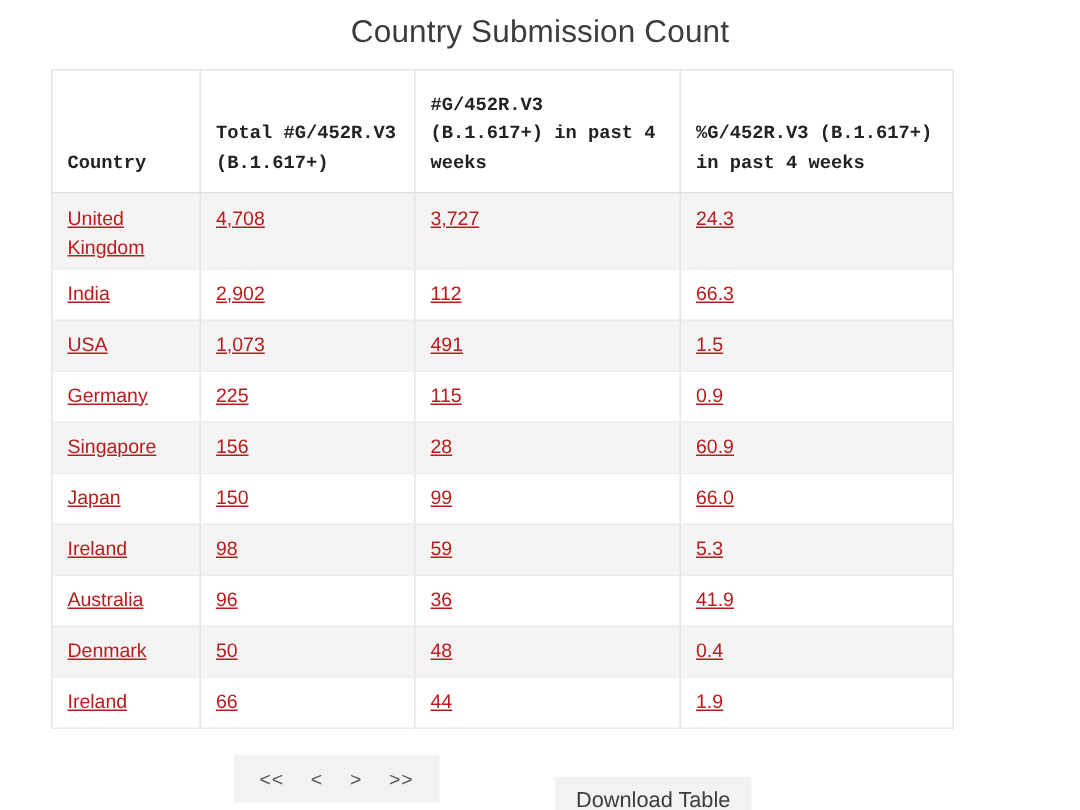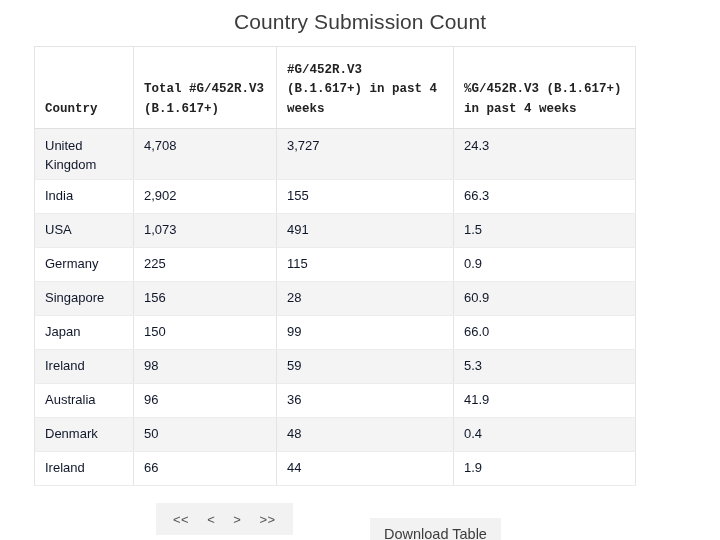--- a/index.html
+++ b/index.html
@@ -64,24 +64,25 @@
   table.data thead th:first-child {
     border-left: 1px solid #e4e4e4;
   }
 
   table.data tbody td {
     height: 34px;
     vertical-align: middle;
     text-align: left;
     padding: 4px 10px;
     font-size: 13px;
-    color: #0f172a;
+    color: #b91c1c;
     line-height: 1.45;
     border-right: 1px solid #e4e4e4;
     border-bottom: 1px solid #ececec;
+    text-decoration: underline;
   }
   table.data tbody td:first-child {
     border-left: 1px solid #e4e4e4;
   }
   table.data tbody tr.odd td { background: #f4f4f4; }
   table.data tbody tr.even td { background: #ffffff; }
   table.data tbody tr.tall td { height: 50px; vertical-align: top; padding-top: 8px; }
 
   
   #footer {
@@ -152,21 +153,21 @@
       <tbody id="tbody">
           <tr class="odd tall">
             <td>United Kingdom</td>
             <td>4,708</td>
             <td>3,727</td>
             <td>24.3</td>
           </tr>
           <tr class="even">
             <td>India</td>
             <td>2,902</td>
-            <td>155</td>
+            <td>112</td>
             <td>66.3</td>
           </tr>
           <tr class="odd">
             <td>USA</td>
             <td>1,073</td>
             <td>491</td>
             <td>1.5</td>
           </tr>
           <tr class="even">
             <td>Germany</td>

